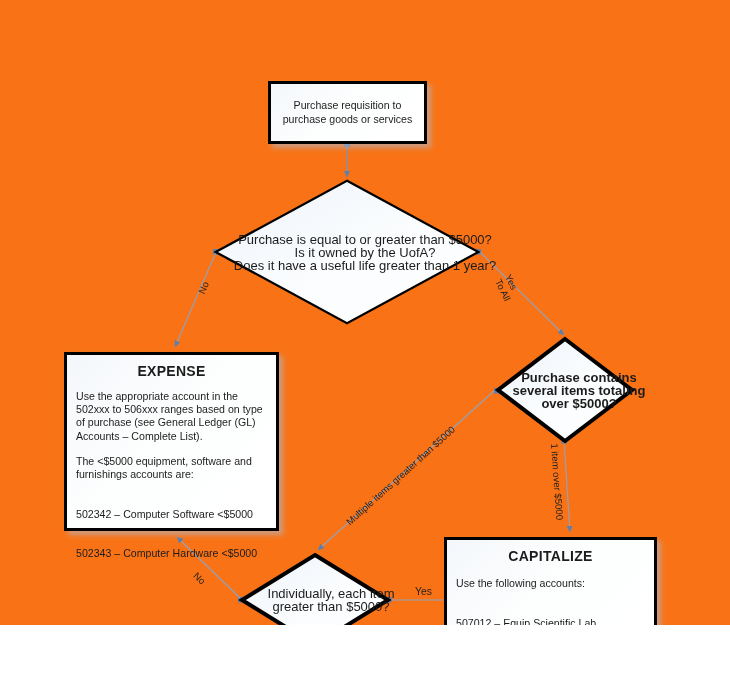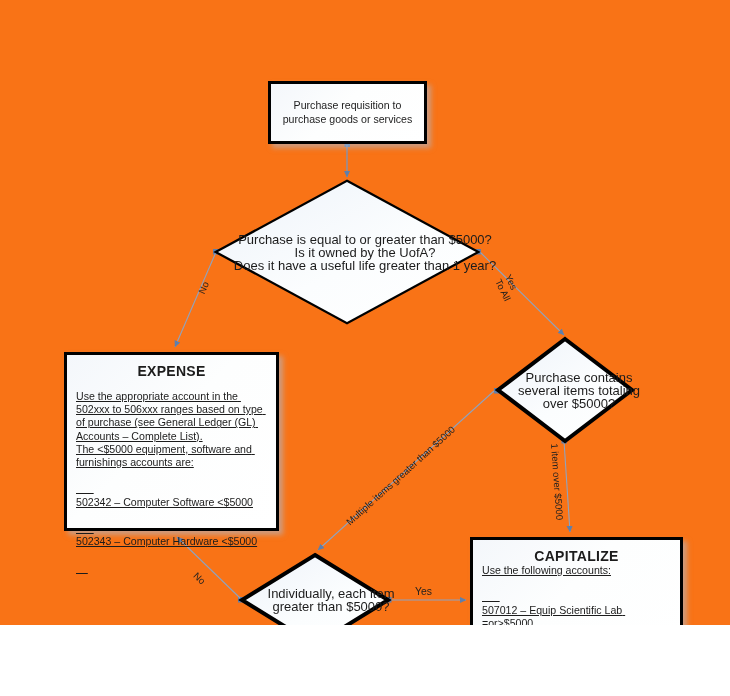--- a/index.html
+++ b/index.html
@@ -31,21 +31,20 @@
   .box-title {
     font-weight: bold;
     text-align: center;
     font-size: 14px;
     letter-spacing: .3px;
   }
   .box-body {
     font-size: 10.6px;
     line-height: 13.2px;
     white-space: pre-wrap;
-    text-decoration: underline;
   }
   .centered-text {
     display: flex;
     align-items: center;
     justify-content: center;
     text-align: center;
     height: 100%;
     font-size: 10.6px;
     line-height: 13.4px;
     padding: 0 8px;
@@ -178,58 +177,58 @@
       </defs>
     </svg>
     <div class="diamond-label" style="padding:0 18px;">Purchase is equal to or greater than $5000?
 Is it owned by the UofA?
 Does it have a useful life greater than 1 year?</div>
   </div>
 
   <div class="node-box" style="left:64px; top:352px; width:215px; height:179px; padding:8px 9px 6px 9px;">
     <div class="box-title">EXPENSE</div>
     <div class="box-body" style="margin-top:11px;">Use the appropriate account in the 502xxx to 506xxx ranges based on type of purchase (see General Ledger (GL) Accounts – Complete List).</div>
-    <div class="box-body" style="">The &lt;$5000 equipment, software and furnishings accounts are:</div>
+    <div class="box-body" style="margin-top:12px;">The &lt;$5000 equipment, software and furnishings accounts are:</div>
     <div class="box-body">
       <div>502342 – Computer Software &lt;$5000</div>
       <div>502343 – Computer Hardware &lt;$5000</div>
     </div>
   </div>
 
   <div class="diamond-wrap" style="left:494px; top:335px; width:142px; height:110px;">
     <svg width="142" height="110" viewBox="0 0 142 110" xmlns="http://www.w3.org/2000/svg">
       <polygon points="71,4 138,55 71,106 4,55" fill="url(#g2)" stroke="#000000" stroke-width="4"></polygon>
       <defs>
         <linearGradient id="g2" x1="0" y1="0" x2="1" y2="1">
           <stop offset="0%" stop-color="#eef3fa"></stop>
           <stop offset="55%" stop-color="#fbfdfe"></stop>
           <stop offset="100%" stop-color="#ffffff"></stop>
         </linearGradient>
       </defs>
     </svg>
-    <div class="diamond-label" style="padding:0 14px;">Purchase contains several items totaling over $5000?</div>
+    <div class="diamond-label" style="padding:0 14px;font-weight:bold;">Purchase contains several items totaling over $5000?</div>
   </div>
 
   <div class="diamond-wrap" style="left:238px; top:551px; width:154px; height:98px;">
     <svg width="154" height="98" viewBox="0 0 154 98" xmlns="http://www.w3.org/2000/svg">
       <polygon points="77,4 150,49 77,94 4,49" fill="url(#g3)" stroke="#000000" stroke-width="4"></polygon>
       <defs>
         <linearGradient id="g3" x1="0" y1="0" x2="1" y2="1">
           <stop offset="0%" stop-color="#eef3fa"></stop>
           <stop offset="55%" stop-color="#fbfdfe"></stop>
           <stop offset="100%" stop-color="#ffffff"></stop>
         </linearGradient>
       </defs>
     </svg>
     <div class="diamond-label" style="padding:0 16px;">Individually, each item greater than $5000?</div>
   </div>
 
-  <div class="node-box" style="left:470px; top:537px; width:213px; height:120px; padding:8px 9px 6px 9px;">
+  <div class="node-box" style="left:444px; top:537px; width:213px; height:120px; padding:8px 9px 6px 9px;">
     <div class="box-title">CAPITALIZE</div>
-    <div class="box-body" style="">Use the following accounts:</div>
+    <div class="box-body" style="margin-top:13px;">Use the following accounts:</div>
     <div class="box-body">
       <div>507012 – Equip Scientific Lab =or&gt;$5000</div>
       
       
       
     </div>
   </div>
 
   <div class="edge-label" style="left:196px; top:291px; transform: rotate(-66deg);">No</div>
 

